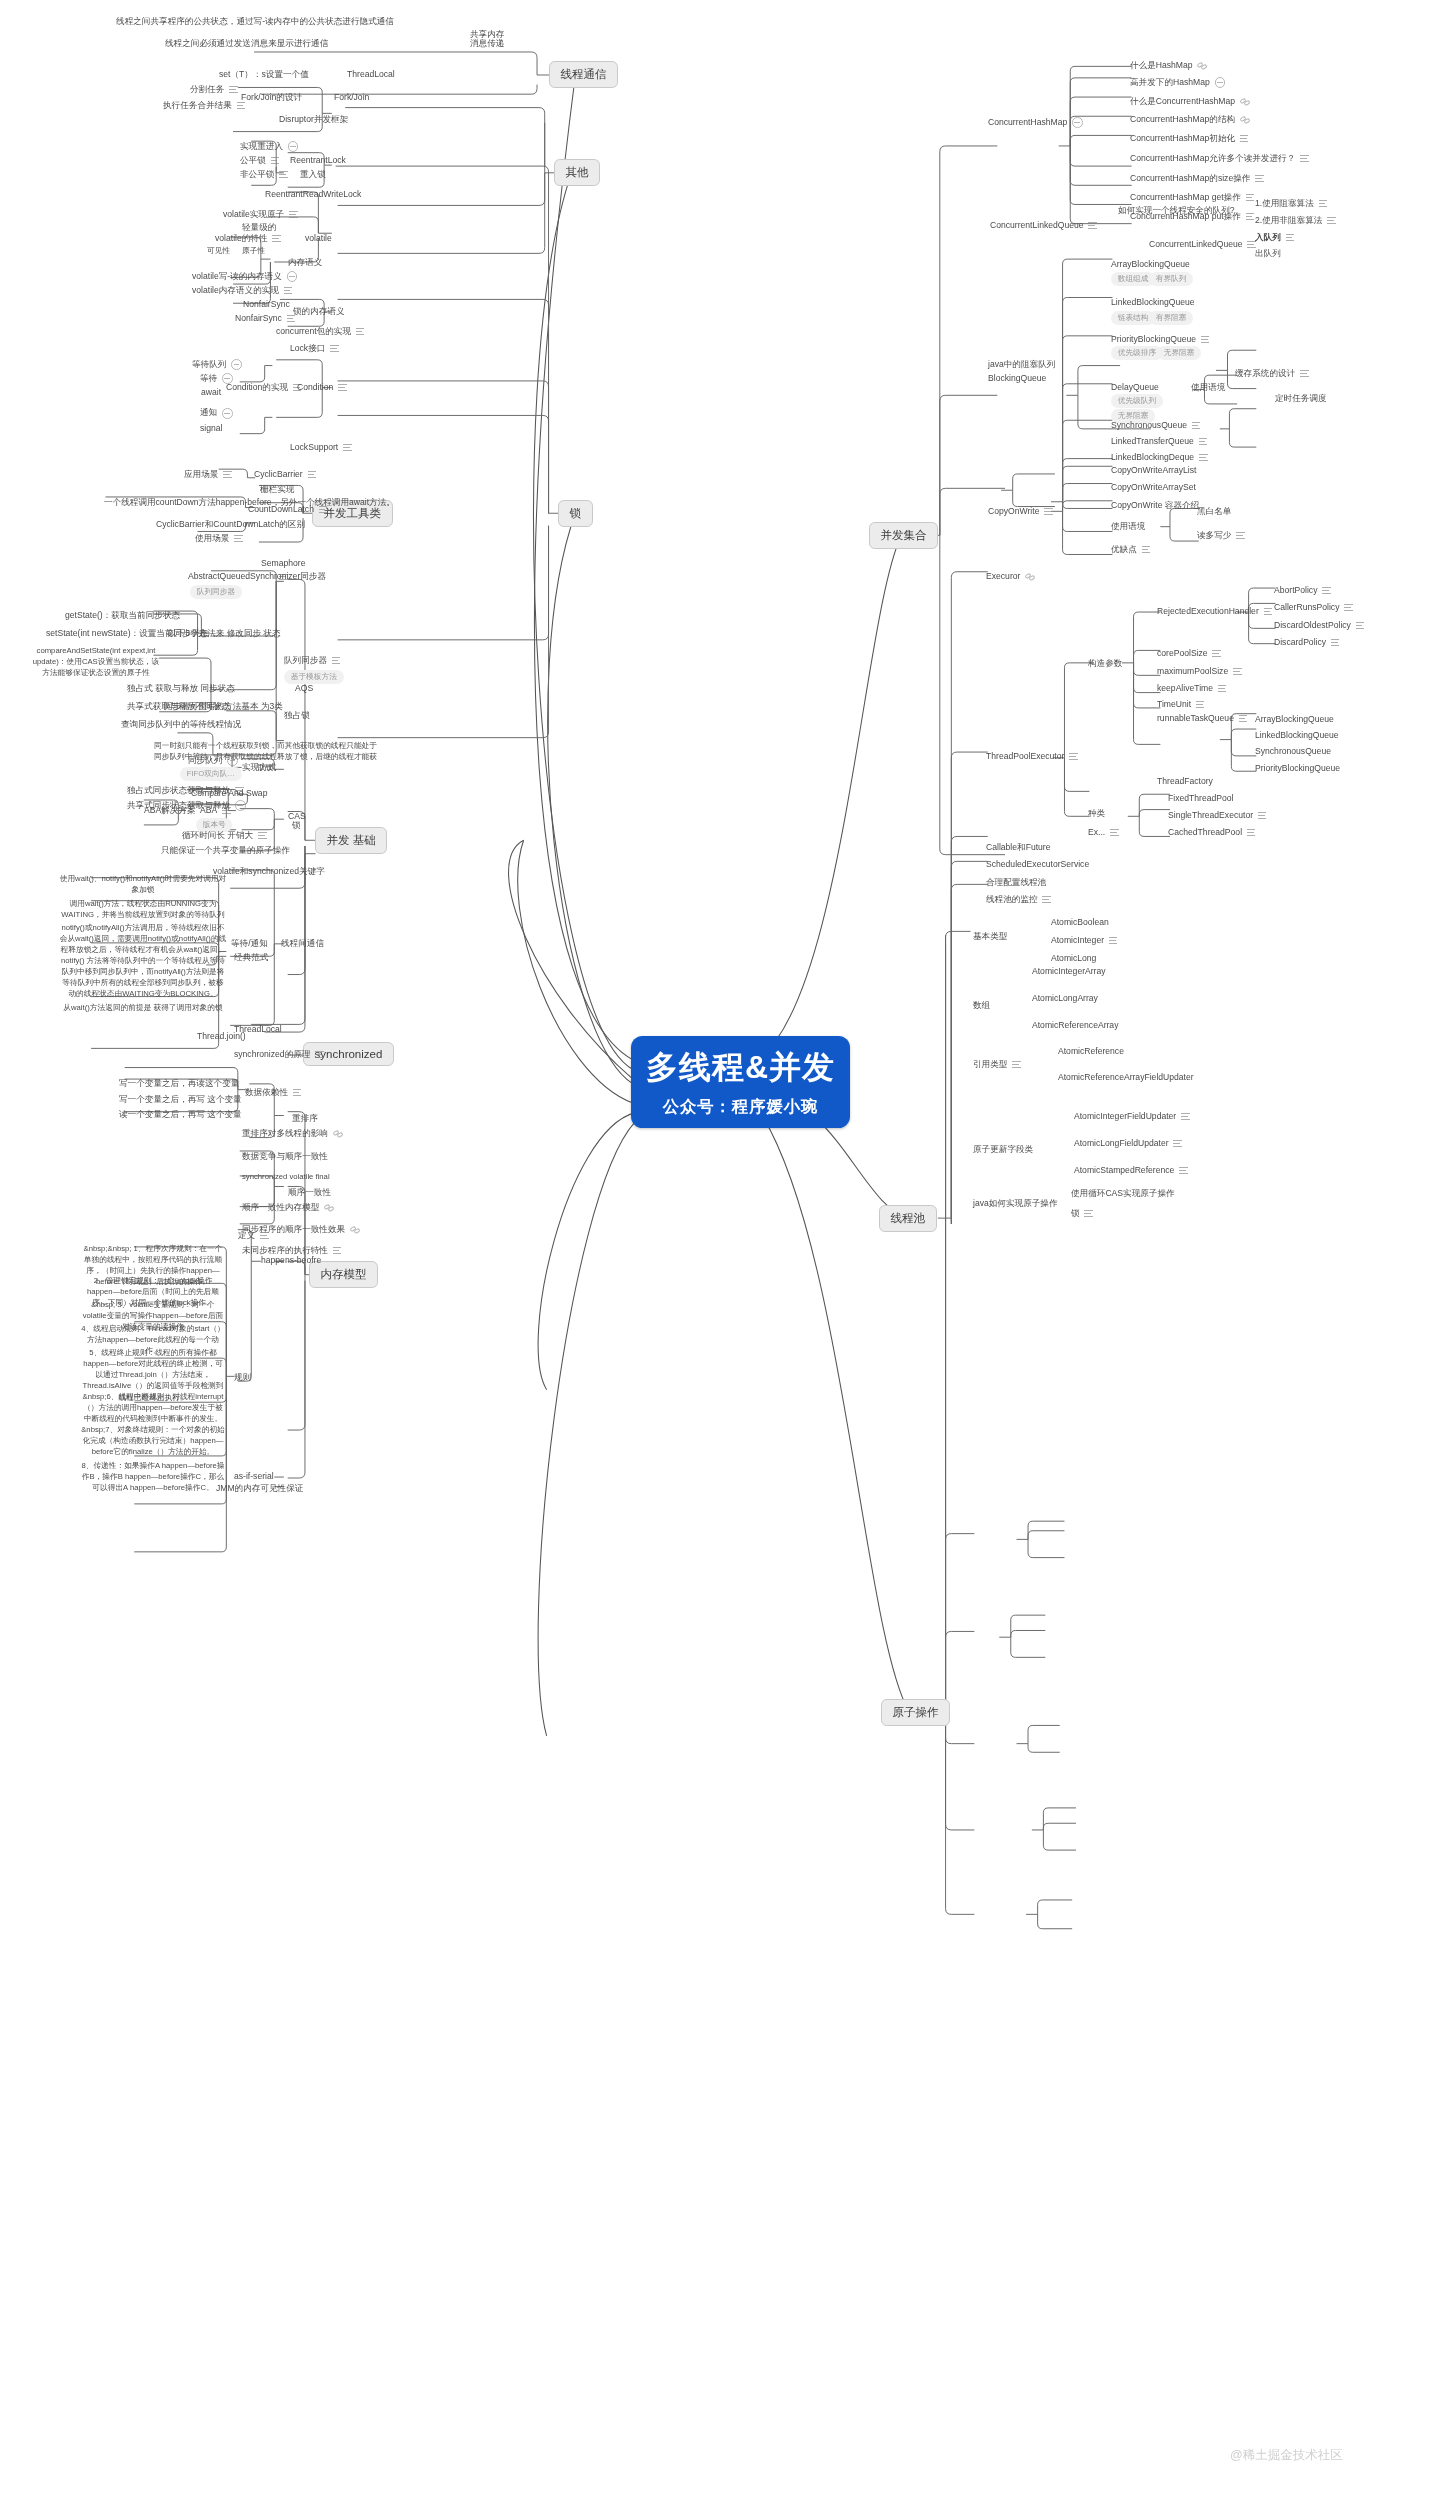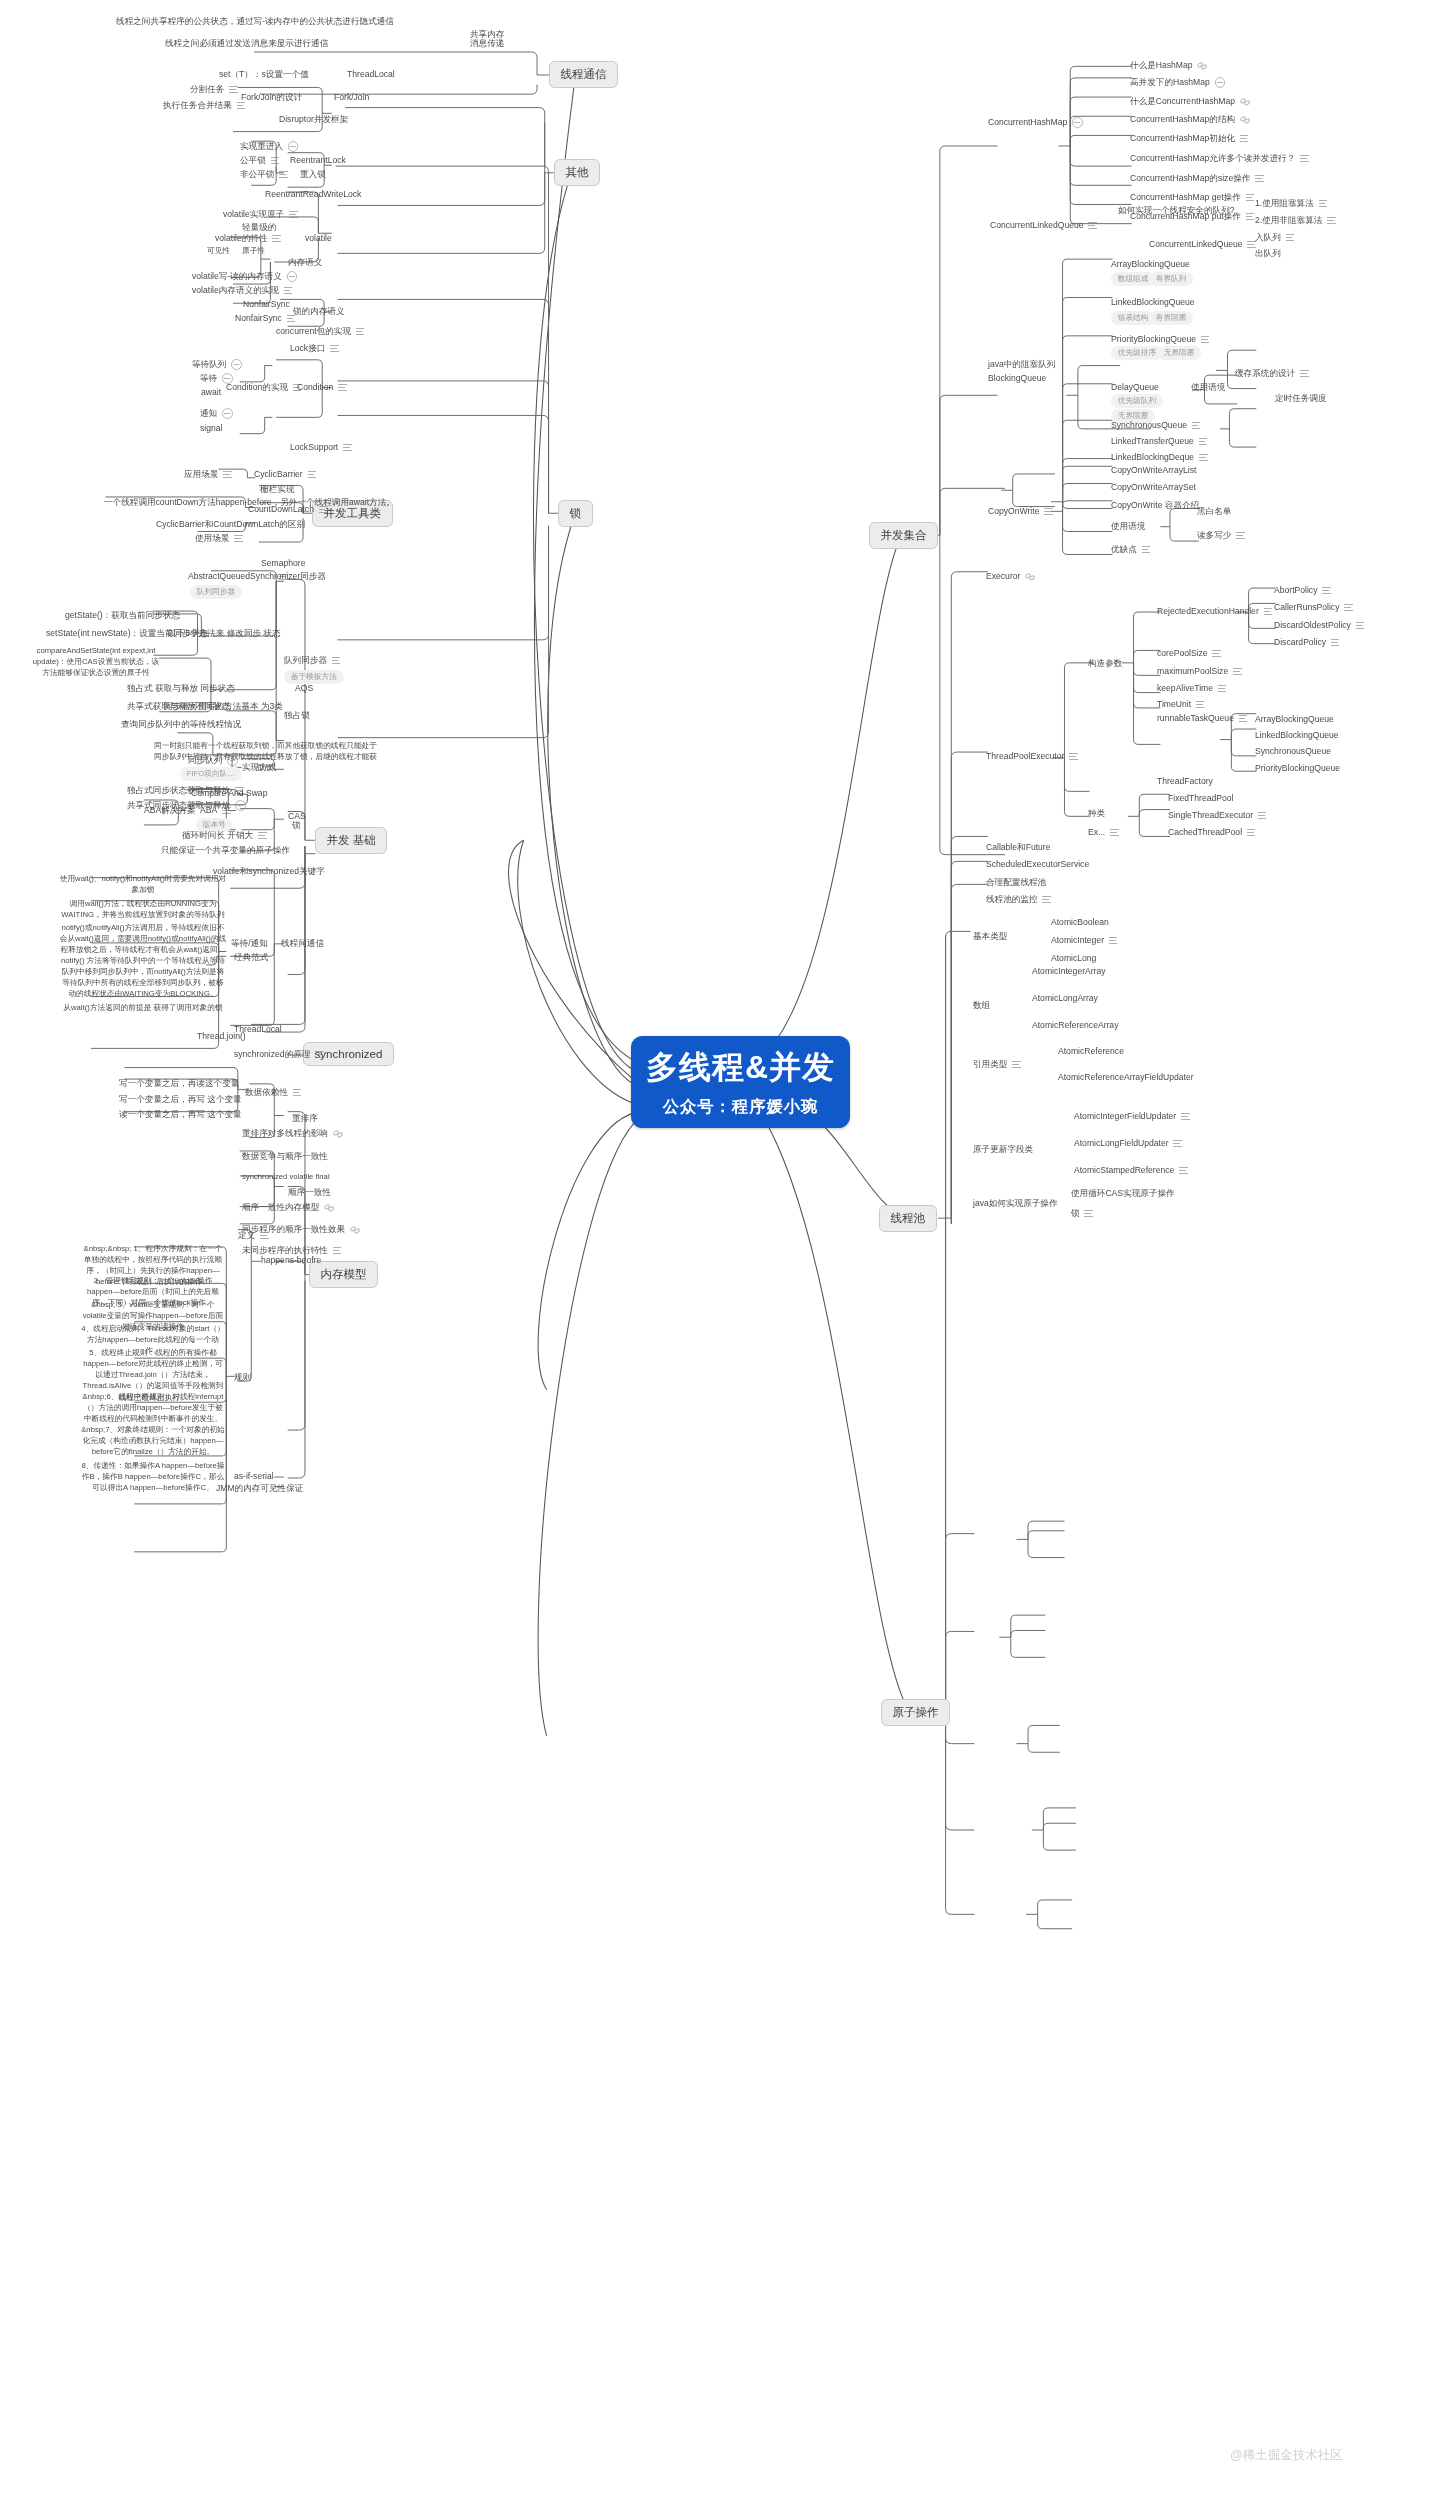--- a/index.html
+++ b/index.html
@@ -495,21 +495,21 @@
     </div>
   <div class="node n-sm" style="left:200px;top:373px;">
       <span class="txt">等待</span>
       <span class="ic ic-circ">
         <i></i>
       </span>
     </div>
   <div class="node n-sm" style="left:201px;top:387px;">
       <span class="txt">await</span>
     </div>
-  <div class="node n-sm" style="left:200px;top:408px;">
+  <div class="node n-sm" style="left:200px;top:408px;font-family:Liberation Mono, monospace;">
       <span class="txt">通知</span>
       <span class="ic ic-circ">
         <i></i>
       </span>
     </div>
   <div class="node n-sm" style="left:200px;top:423px;">
       <span class="txt">signal</span>
     </div>
   <div class="node n-sm" style="left:226px;top:382px;">
       <span class="txt">Condition的实现</span>
@@ -911,21 +911,21 @@
       </span>
     </div>
   <div class="node n-sm" style="left:1149px;top:239px;">
       <span class="txt">ConcurrentLinkedQueue</span>
       <span class="ic ic-lines">
         <i></i>
         <i></i>
         <i></i>
       </span>
     </div>
-  <div class="node n-sm" style="left:1255px;top:232px;">
+  <div class="node n-sm" style="left:1255px;top:232px;font-weight:bold;">
       <span class="txt">入队列</span>
       <span class="ic ic-lines">
         <i></i>
         <i></i>
         <i></i>
       </span>
     </div>
   <div class="node n-sm" style="left:1255px;top:248px;">
       <span class="txt">出队列</span>
     </div>

